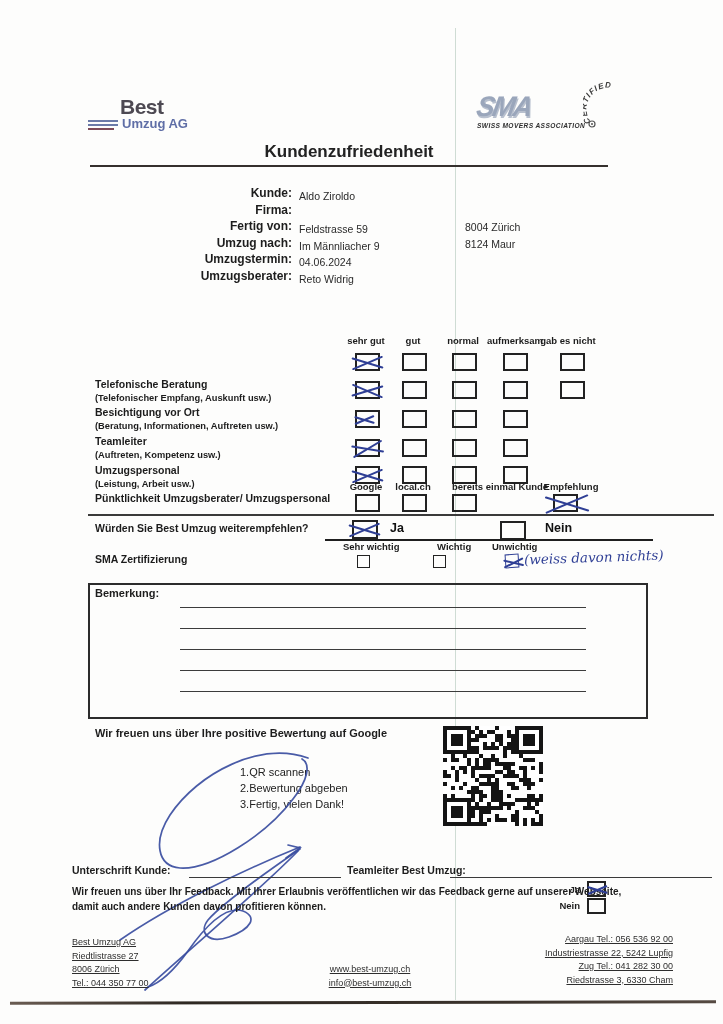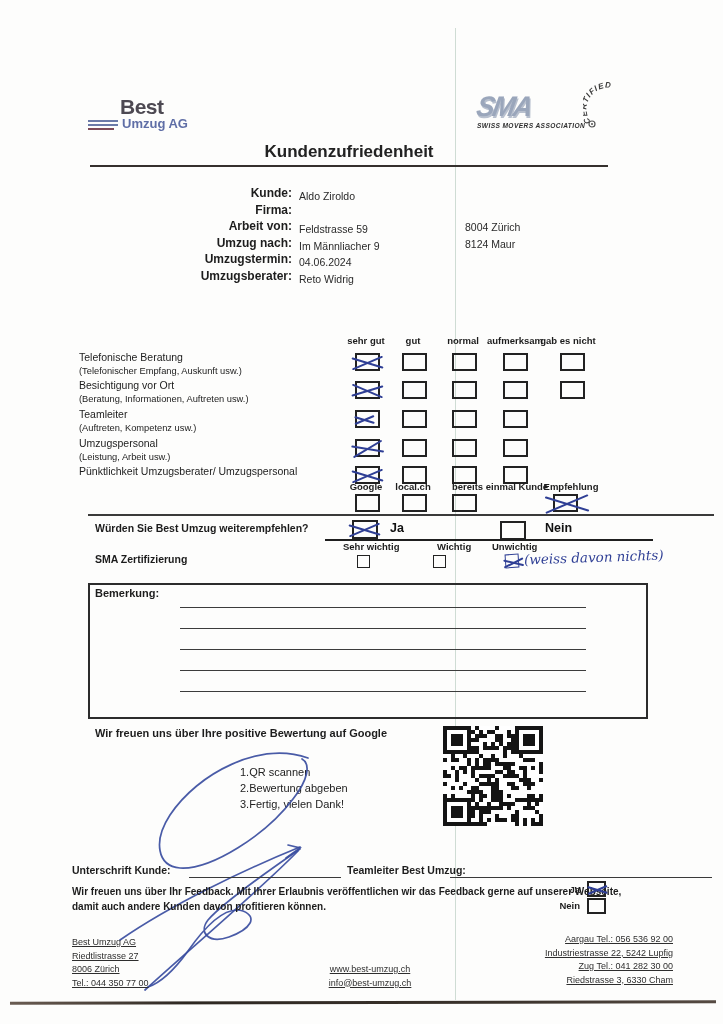--- a/index.html
+++ b/index.html
@@ -28,21 +28,21 @@
   .title-line{position:absolute;left:90px;top:165px;width:518px;height:2px;background:#35302d;}
   
   .details{position:absolute;left:72px;top:186px;width:560px;}
   .drow{position:relative;height:16.6px;}
   .dlabel{display:inline-block;width:220px;text-align:right;font-weight:700;font-size:12px;vertical-align:top;}
   .dvalue{display:inline-block;margin-left:7px;font-size:10.5px;padding-top:2px;color:#2a2a2a;}
   .dextra{position:absolute;left:393px;top:2px;font-size:10.5px;color:#2a2a2a;}
   .intro{position:absolute;left:98px;top:301px;font-size:12px;font-weight:700;color:#1c1c1c;}
   
   .colhead{position:absolute;font-size:9.5px;font-weight:700;text-align:center;color:#1c1c1c;}
-  .rlabel{position:absolute;left:79px;font-size:10.5px;font-weight:400;line-height:13px;color:#1c1c1c;}
+  .rlabel{position:absolute;left:95px;font-size:10.5px;font-weight:700;line-height:13px;color:#1c1c1c;margin-top:27px;}
   .rlabel .sub{font-size:9.3px;}
   .cb{position:absolute;width:21px;height:14px;border:2px solid #222;background:transparent;}
   .cb.sm{width:11px;height:11px;border-width:1.8px;}
   .cb.pen{border-color:#2f3f95;transform:rotate(-4deg);}
   .penx{position:absolute;left:-6px;top:-5px;width:33px;height:24px;pointer-events:none;}
   .penx::before,.penx::after{content:"";position:absolute;left:0;right:0;top:50%;height:2px;background:#2f3f95;border-radius:2px;}
   .penx::before{transform:rotate(17deg);}
   .penx::after{transform:rotate(-23deg);}
   .penx.big{left:-11px;top:-9px;width:46px;height:32px;}
   .penx.big::before,.penx.big::after{height:2.4px;}
@@ -107,21 +107,21 @@
   <div class="title-line"></div>
 
   <div class="details">
     <div class="drow">
       <span class="dlabel">Kunde:</span><span class="dvalue">Aldo Ziroldo</span>
     </div>
     <div class="drow">
       <span class="dlabel">Firma:</span><span class="dvalue"></span>
     </div>
     <div class="drow">
-      <span class="dlabel">Arbeit von:</span><span class="dvalue">Feldstrasse 59</span>
+      <span class="dlabel">Fertig von:</span><span class="dvalue">Feldstrasse 59</span>
       <span class="dextra">8004 Zürich</span>
     </div>
     <div class="drow">
       <span class="dlabel">Umzug nach:</span><span class="dvalue">Im Männliacher 9</span>
       <span class="dextra">8124 Maur</span>
     </div>
     <div class="drow">
       <span class="dlabel">Umzugstermin:</span><span class="dvalue">04.06.2024</span>
     </div>
     <div class="drow">

